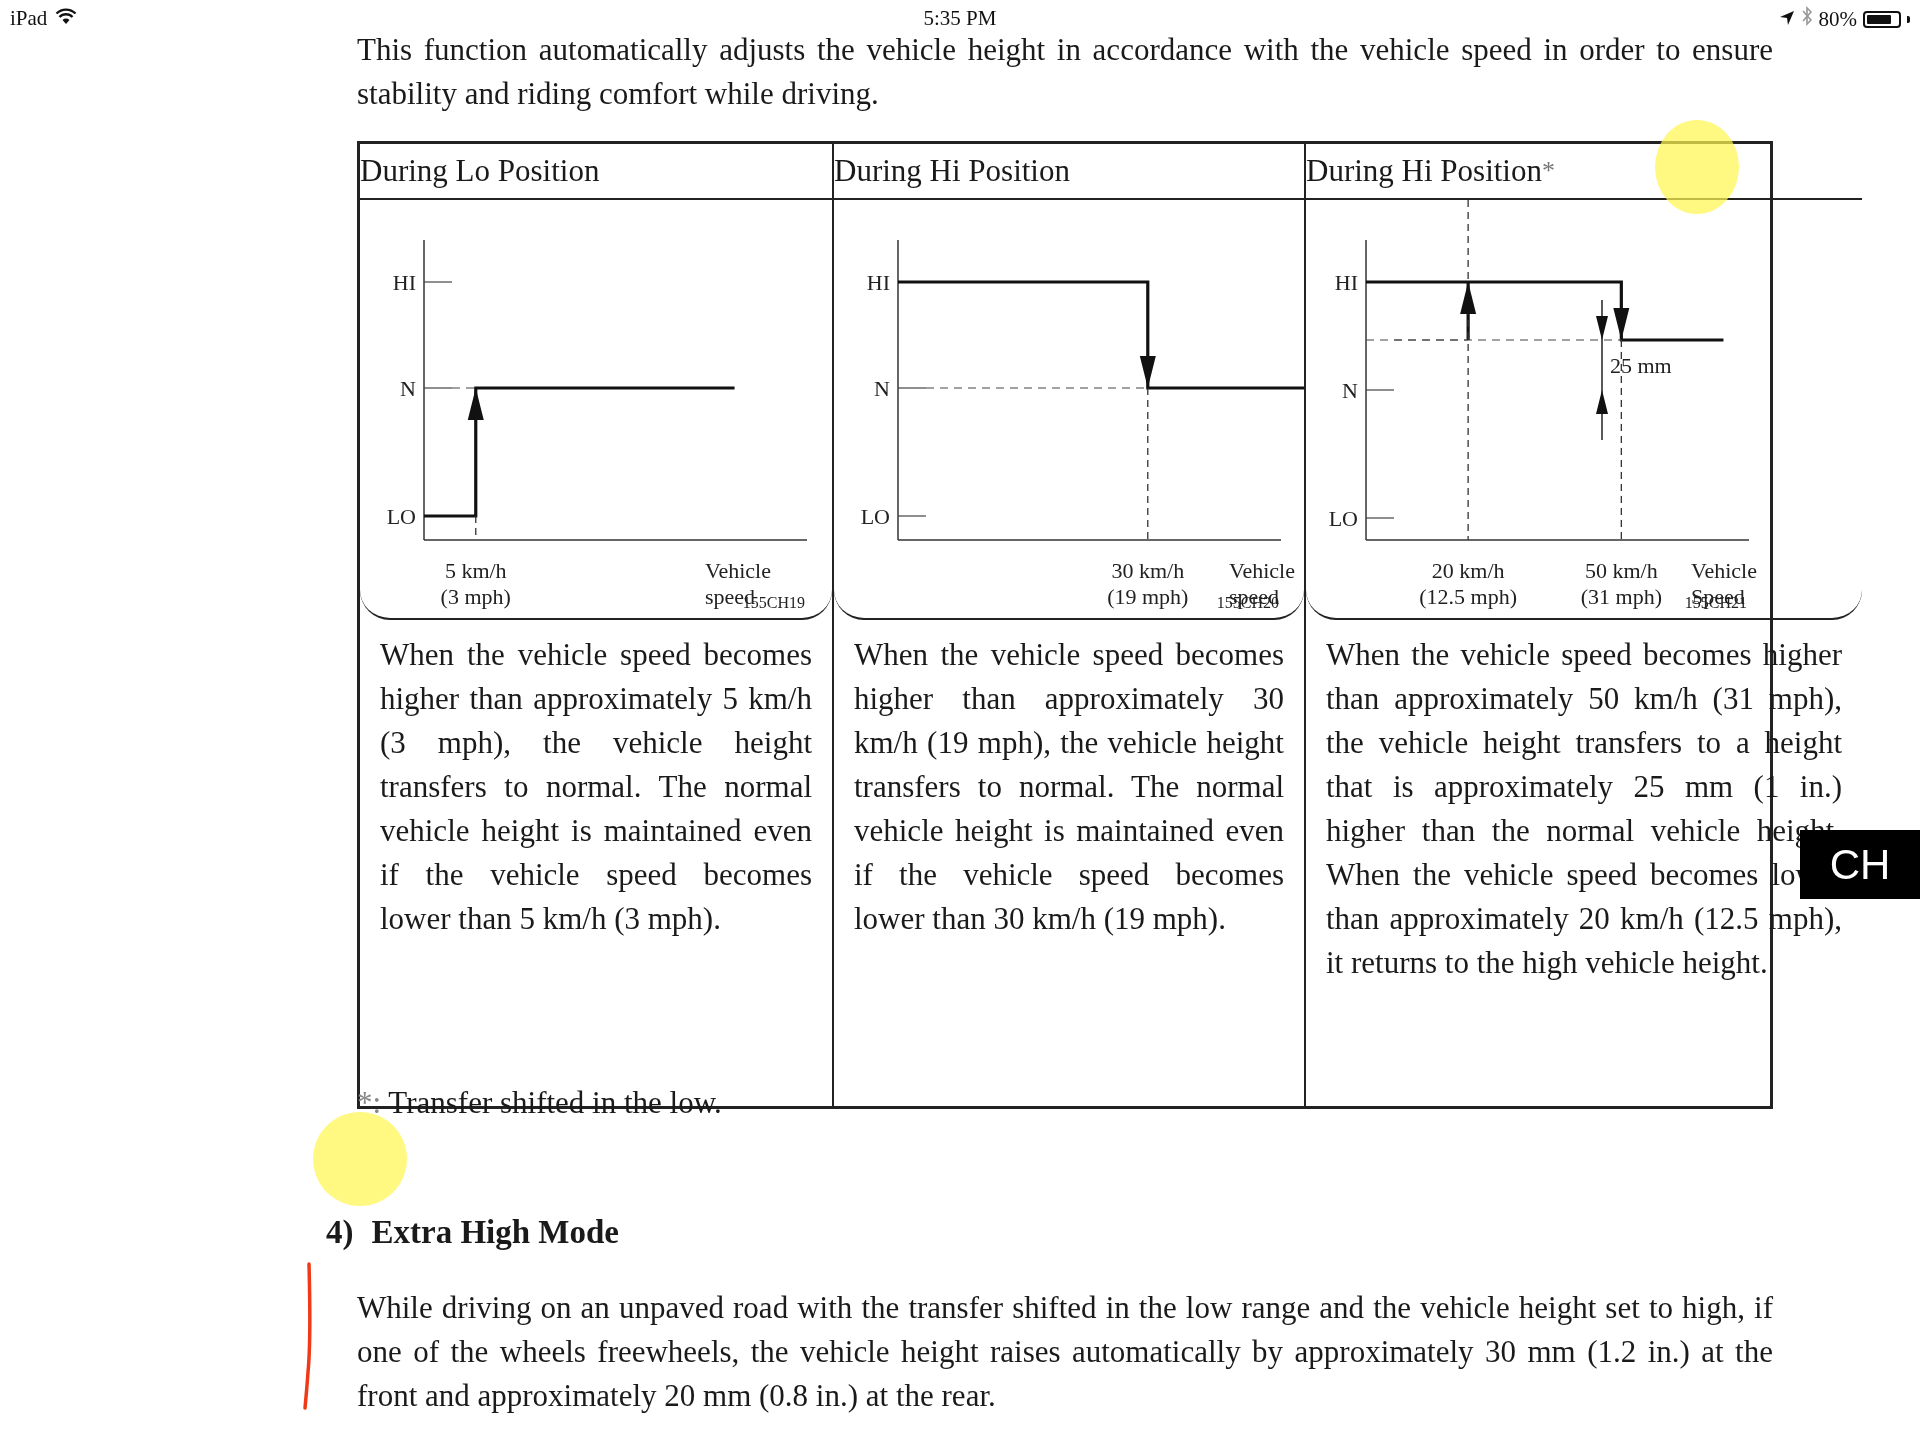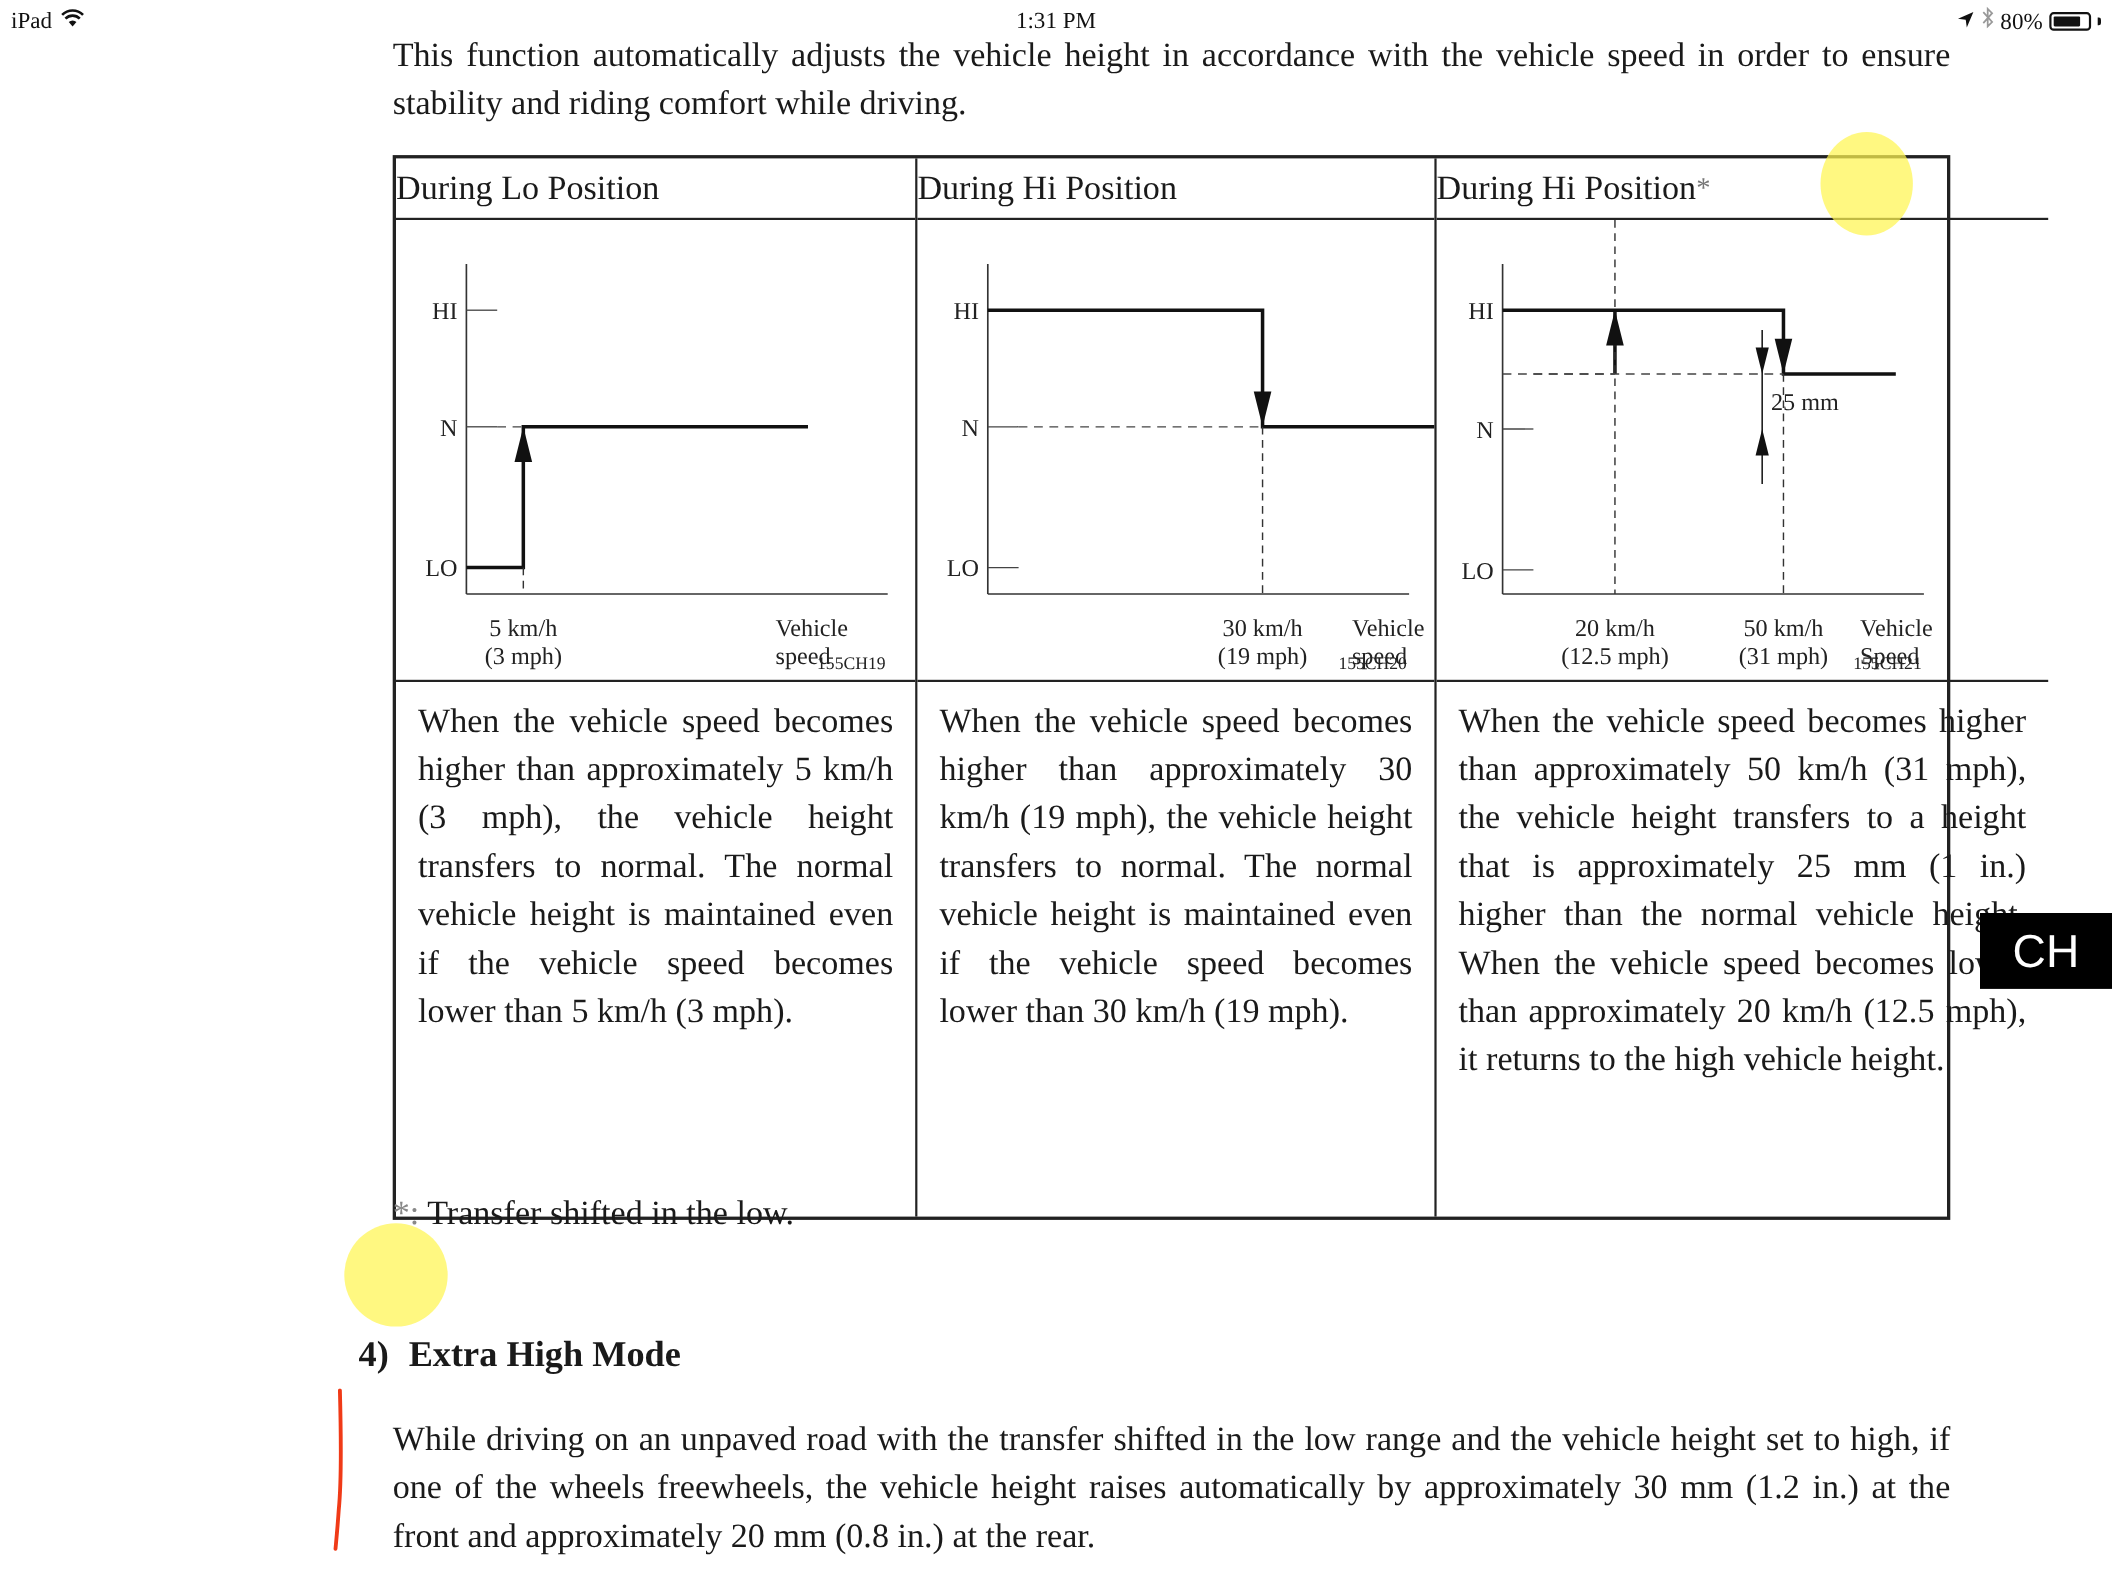--- a/index.html
+++ b/index.html
@@ -12,21 +12,21 @@
   .status .right { position:absolute; right:10px; top:6px; display:flex; align-items:center; gap:6px; }
   .battery { width:38px; height:17px; border:2px solid #111; border-radius:4px; position:relative; box-sizing:border-box; }
   .battery .fill { position:absolute; left:2px; top:2px; bottom:2px; background:#111; border-radius:1px; }
   .battery-tip { width:3px; height:7px; background:#111; border-radius:0 2px 2px 0; }
   .intro { position:absolute; left:357px; width:1416px; top:28px; font-size:31px; line-height:44px; text-align:justify; }
   .tbl { position:absolute; left:357px; top:141px; width:1416px; height:968px; border:3px solid #222; box-sizing:border-box; }
   .col { position:absolute; top:0; bottom:0; width:472px; box-sizing:border-box; }
   .col + .col { border-left:2px solid #222; }
   .hdr { height:54px; border-bottom:2px solid #222; font-size:31px; text-align:left; line-height:54px; position:relative; }
   .hdr .ast { color:#777; font-size:26px; vertical-align:top; }
-  .diag { height:418px; border-bottom:2px solid #222; position:relative; }
+  .diag { height:418px; border-bottom:2px solid #222; position:relative;border-radius:30px; }
   .diag svg { position:absolute; left:0; top:0; }
   .desc { padding:13px 20px 0 20px; font-size:31px; line-height:44px; text-align:justify; text-align-last:left; hyphens:manual; }
   .footnote { position:absolute; left:357px; top:1085px; font-size:31px; }
   .footnote .ast { color:#888; }
   .h4 { position:absolute; left:326px; top:1214px; font-size:33px; font-weight:bold; }
   .h4 .num { margin-right:18px; }
   .para { position:absolute; left:357px; width:1416px; top:1286px; font-size:31px; line-height:44px; text-align:justify; }
   .tab-ch { position:absolute; left:1800px; top:830px; width:120px; height:69px; background:#000000;
             color:#fff; font-family:"Liberation Sans","DejaVu Sans",sans-serif; font-size:42px;
             display:flex; align-items:center; justify-content:center; }
@@ -40,21 +40,21 @@
   <div class="left">
     <span>iPad</span>
     <span>
       <svg width="22" height="18" viewBox="0 0 22 18">
           <path d="M11 17 L7.5 13 A5 5 0 0 1 14.5 13 Z" fill="#111"></path>
           <path d="M4.5 10 A9 9 0 0 1 17.5 10" stroke="#111" stroke-width="2.4" fill="none"></path>
           <path d="M1.5 6.5 A13.5 13.5 0 0 1 20.5 6.5" stroke="#111" stroke-width="2.4" fill="none"></path>
         </svg>
     </span>
   </div>
-  <div class="center">1:31 PM</div>
+  <div class="center">5:35 PM</div>
   <div class="right">
     <span>
       <svg width="16" height="16" viewBox="0 0 16 16">
           <path d="M15 1 L1 7 L8 8 L9 15 Z" fill="#111"></path>
         </svg>
     </span>
     <span>
       <svg width="12" height="20" viewBox="0 0 12 20">
           <path d="M2 5 L10 14 L6 18 L6 2 L10 6 L2 15" stroke="#999" stroke-width="1.6" fill="none"></path>
         </svg>

